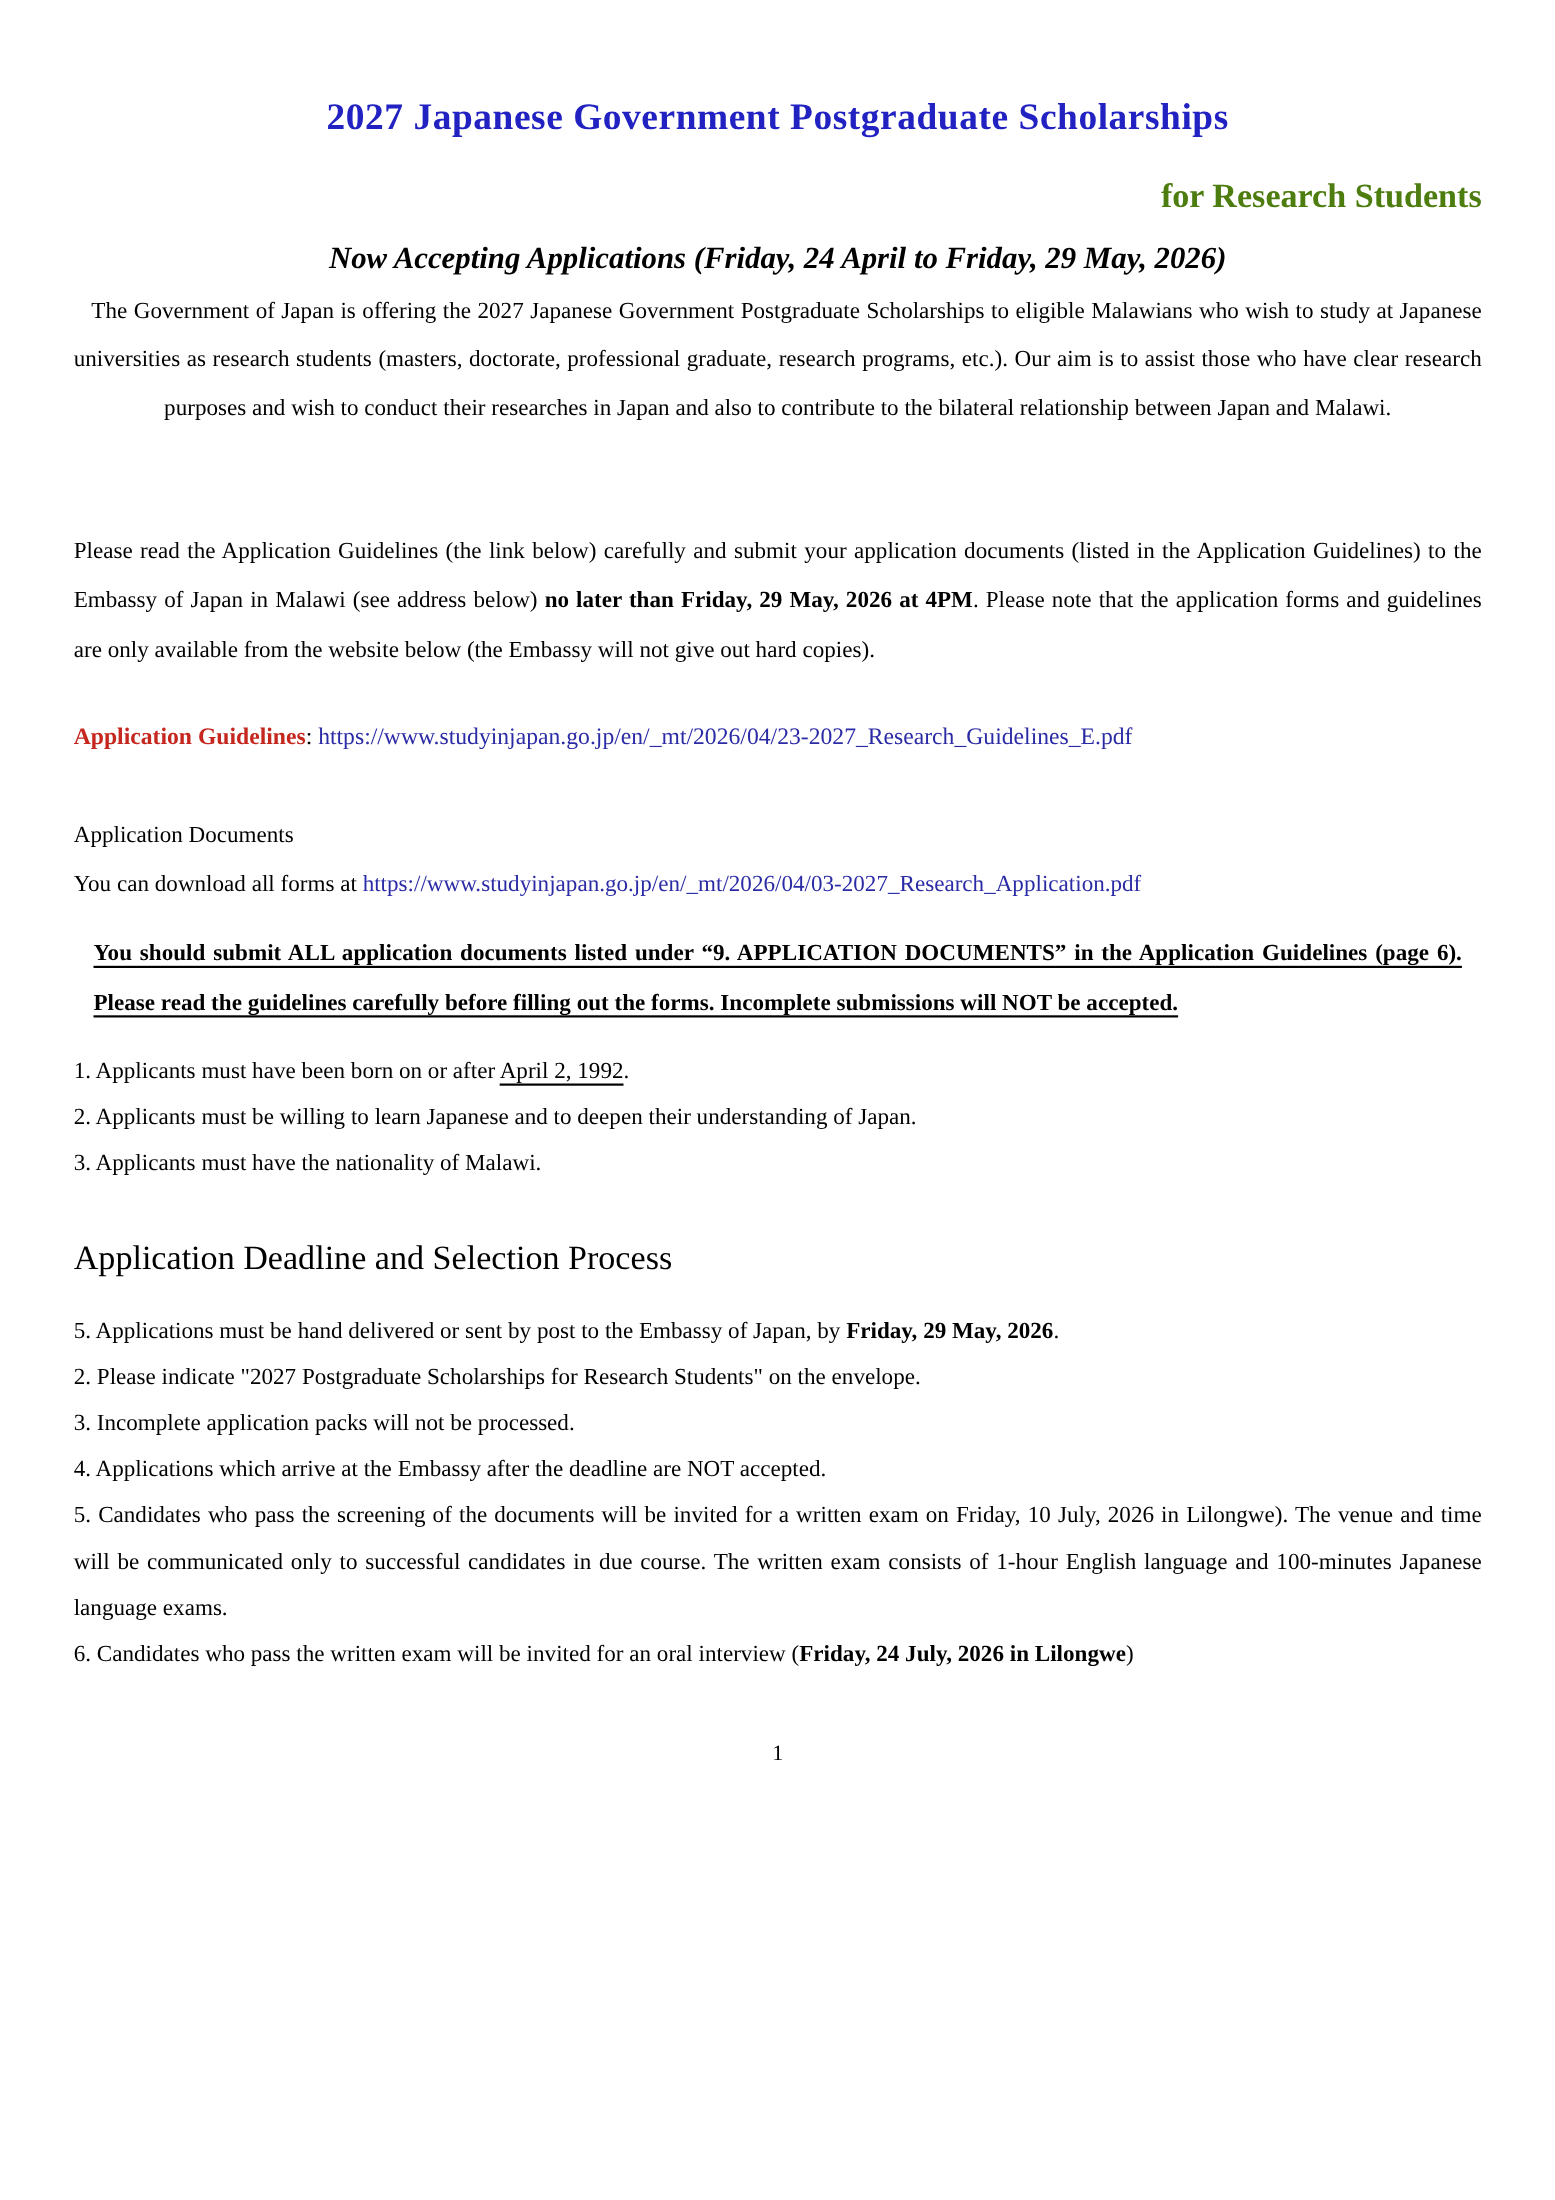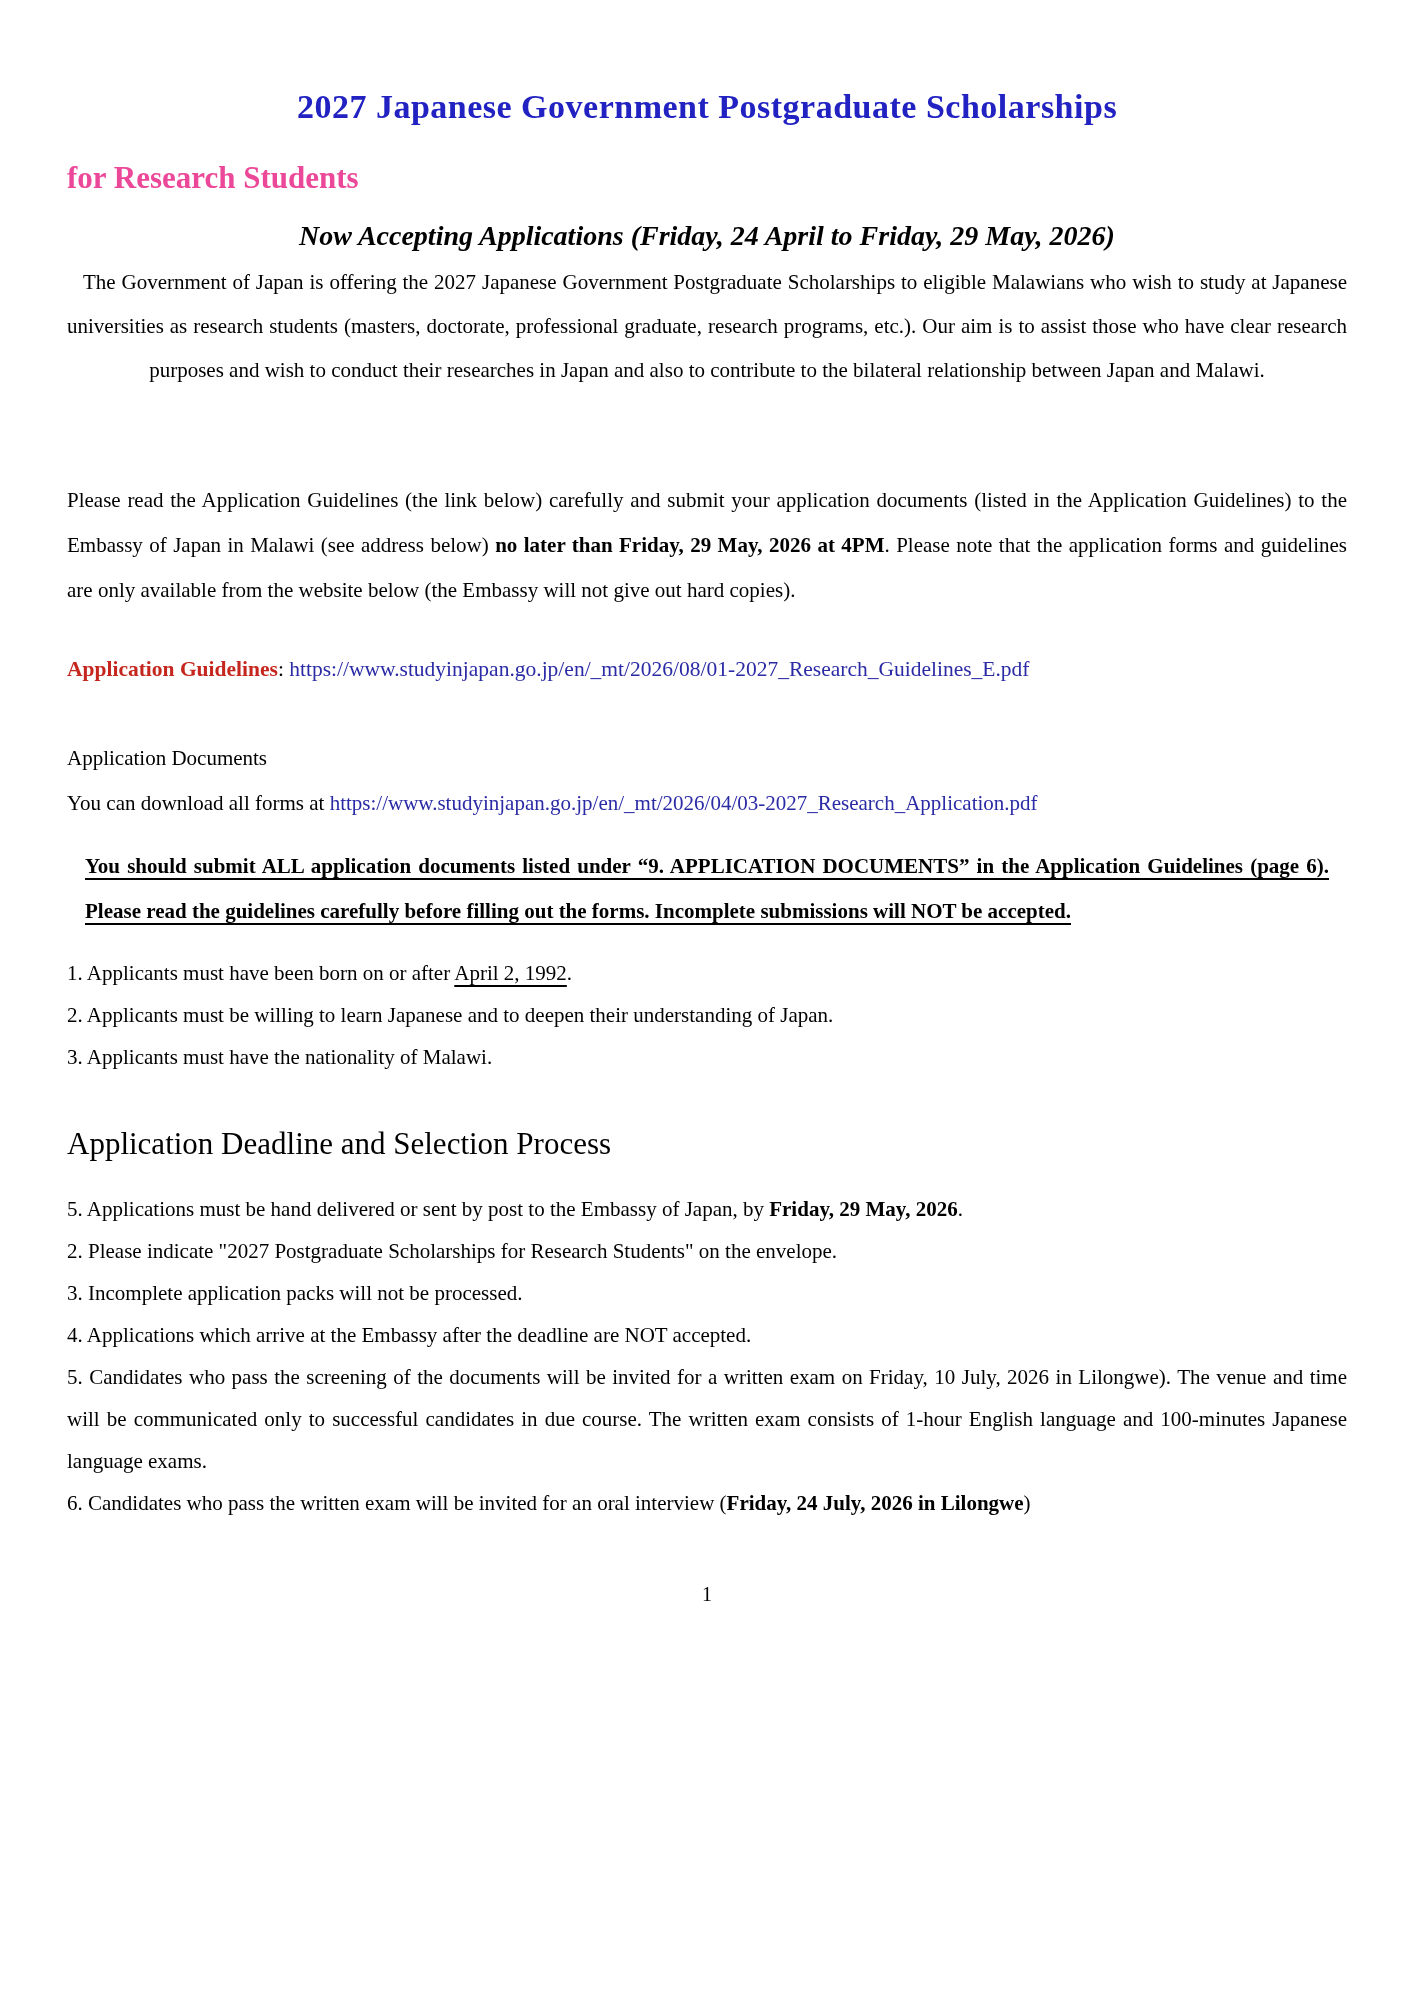--- a/index.html
+++ b/index.html
@@ -21,24 +21,24 @@
   .doc-title {
     margin: 0 0 34px 0;
     text-align: center;
     font-size: 34px;
     font-weight: bold;
     color: #2122c1;
     letter-spacing: 0.5px;
   }
   .doc-subtitle {
     margin: 0 0 24px 0;
-    text-align: left;
+    text-align: right;
     font-size: 31px;
     font-weight: bold;
-    color: #ec4899;
+    color: #4d7c0f;
   }
   .tagline {
     margin: 0 0 8px 0;
     text-align: center;
     font-size: 28px;
     font-weight: bold;
     font-style: italic;
     color: #000000;
   }
   .body-text {
@@ -119,21 +119,21 @@
   <h1 class="doc-title">2027 Japanese Government Postgraduate Scholarships</h1>
   <h2 class="doc-subtitle">for Research Students</h2>
   <p class="tagline">Now Accepting Applications (Friday, 24 April to Friday, 29 May, 2026)</p>
 
   <p class="body-text intro-para">The Government of Japan is offering the 2027 Japanese Government Postgraduate Scholarships to eligible Malawians who wish to study at Japanese universities as research students (masters, doctorate, professional graduate, research programs, etc.). Our aim is to assist those who have clear research purposes and wish to conduct their researches in Japan and also to contribute to the bilateral relationship between Japan and Malawi.</p>
 
   <div class="gap-large"></div>
 
   <p class="body-text submission-para"><span>Please read the Application Guidelines (the link below) carefully and submit your application documents (listed in the Application Guidelines) to the Embassy of Japan in Malawi (see address below) </span><span class="bold">no later than Friday, 29 May, 2026 at 4PM</span><span>. Please note that the application forms and guidelines are only available from the website below (the Embassy will not give out hard copies).</span></p>
 
-  <div class="body-text guidelines-line"><span class="red-label">Application Guidelines</span><span>: </span><a class="doc-link">https://www.studyinjapan.go.jp/en/_mt/2026/08/01-2027_Research_Guidelines_E.pdf</a></div>
+  <div class="body-text guidelines-line"><span class="red-label">Application Guidelines</span><span>: </span><a class="doc-link">https://www.studyinjapan.go.jp/en/_mt/2026/04/23-2027_Research_Guidelines_E.pdf</a></div>
 
   <div class="body-text documents-block">
     <div>Application Documents</div>
     <div><span>You can download all forms at </span><a class="doc-link">https://www.studyinjapan.go.jp/en/_mt/2026/04/03-2027_Research_Application.pdf</a></div>
     <p class="warning-para">You should submit ALL application documents listed under “9. APPLICATION DOCUMENTS” in the Application Guidelines (page 6). Please read the guidelines carefully before filling out the forms. Incomplete submissions will NOT be accepted.</p>
   </div>
 
 
   <div class="body-text item-list">
     <div><span>1. Applicants must have been born on or after </span><span class="underlined">April 2, 1992</span><span>.</span></div>

